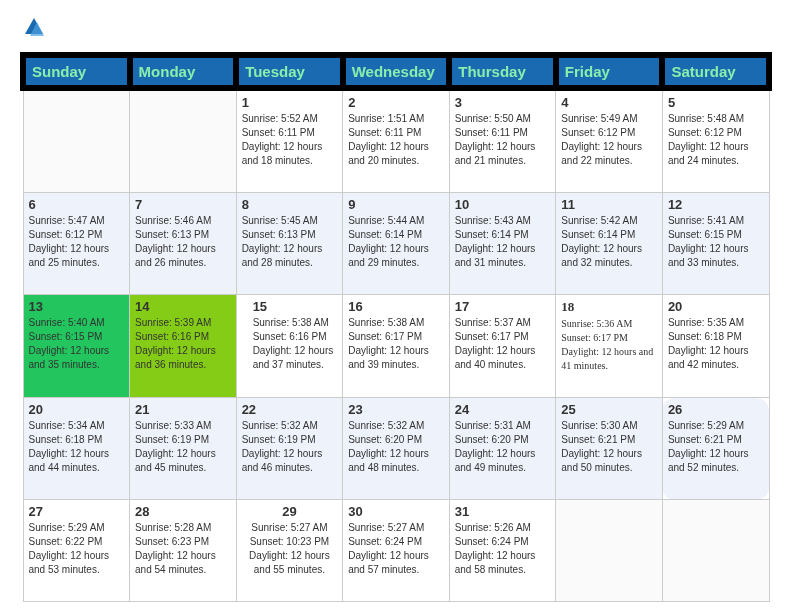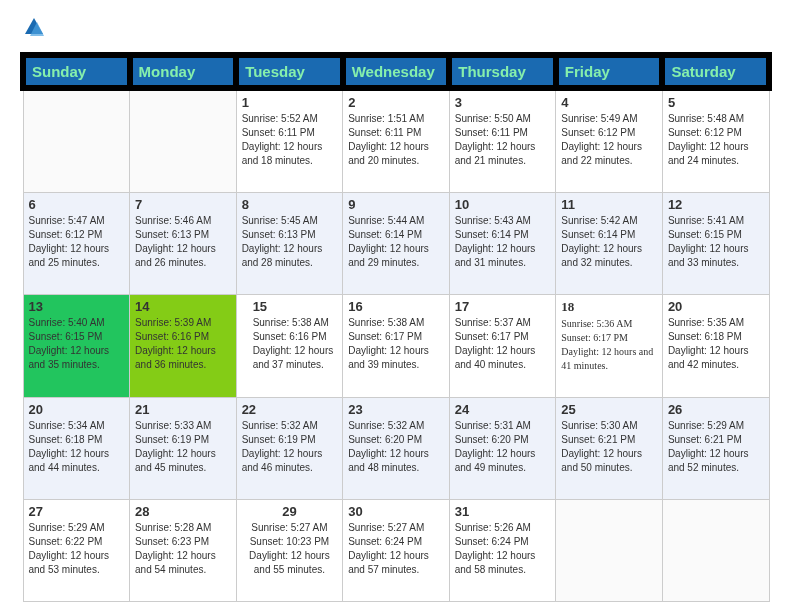--- a/index.html
+++ b/index.html
@@ -295,21 +295,21 @@
             <div class="cell-info">Sunrise: 5:31 AM
 Sunset: 6:20 PM
 Daylight: 12 hours and 49 minutes.</div>
           </td>
           <td style="background: rgb(238, 242, 250);">
             <span class="day-number">25</span>
             <div class="cell-info">Sunrise: 5:30 AM
 Sunset: 6:21 PM
 Daylight: 12 hours and 50 minutes.</div>
           </td>
-          <td style="background: rgb(238, 242, 250);">
+          <td style="background: rgb(238, 242, 250); border-radius: 13px;">
             <span class="day-number">26</span>
             <div class="cell-info">Sunrise: 5:29 AM
 Sunset: 6:21 PM
 Daylight: 12 hours and 52 minutes.</div>
           </td>
         </tr>
         <tr>
           <td style="background: rgb(255, 255, 255);">
             <span class="day-number">27</span>
             <div class="cell-info">Sunrise: 5:29 AM

